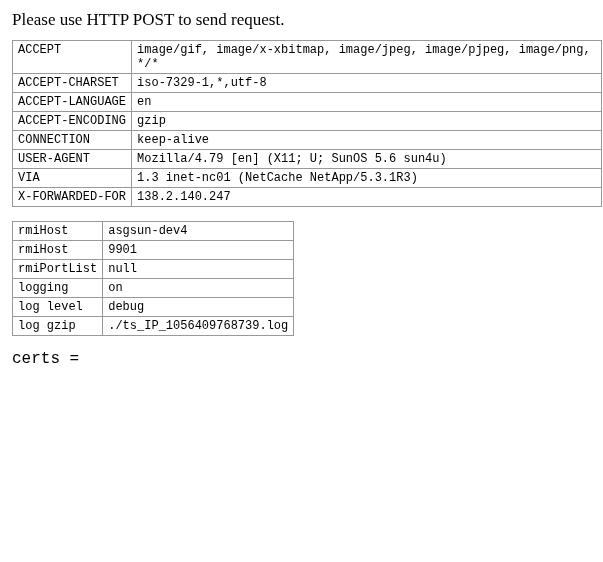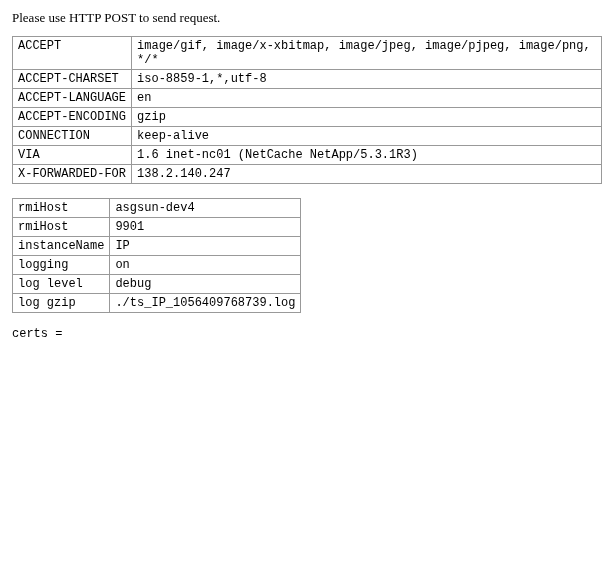--- a/index.html
+++ b/index.html
@@ -10,21 +10,21 @@
     body {
       background: #ffffff;
       font-family: 'Times New Roman', Times, serif;
       font-size: 13px;
       color: #000000;
       padding: 10px 12px;
       width: 603px;
     }
     .intro-text {
       margin-bottom: 10px;
-      font-size: 13px;
+      font-size: 17px;
     }
     table {
       border-collapse: collapse;
       font-size: 12px;
       font-family: 'Courier New', Courier, monospace;
     }
     table.main-table {
       width: 590px;
       border: 1px solid #999;
       margin-bottom: 14px;
@@ -47,75 +47,79 @@
     table.secondary-table td {
       border: 1px solid #999;
       padding: 2px 5px;
       vertical-align: top;
     }
     table.secondary-table td:first-child {
       white-space: nowrap;
     }
     .certs-line {
       font-family: 'Courier New', Courier, monospace;
-      font-size: 12px;
+      font-size: 16px;
       margin-top: 4px;
     }
   </style>
 </head>
 <body>
 
 <p class="intro-text">Please use HTTP POST to send request.</p>
 
 <table class="main-table">
   <tbody id="main-table-body">
       <tr>
         <td>ACCEPT</td>
         <td>image/gif, image/x-xbitmap, image/jpeg, image/pjpeg, image/png, */*</td>
       </tr>
       <tr>
         <td>ACCEPT-CHARSET</td>
-        <td>iso-8859-1,*,utf-8</td>
+        <td>iso-7329-1,*,utf-8</td>
       </tr>
       <tr>
         <td>ACCEPT-LANGUAGE</td>
         <td>en</td>
       </tr>
       <tr>
         <td>ACCEPT-ENCODING</td>
         <td>gzip</td>
       </tr>
       <tr>
         <td>CONNECTION</td>
         <td>keep-alive</td>
       </tr>
       <tr>
+        <td>USER-AGENT</td>
+        <td>Mozilla/4.79 [en] (X11; U; SunOS 5.6 sun4u)</td>
+      </tr>
+      <tr>
         <td>VIA</td>
-        <td>1.6 inet-nc01 (NetCache NetApp/5.3.1R3)</td>
+        <td>1.3 inet-nc01 (NetCache NetApp/5.3.1R3)</td>
       </tr>
       <tr>
         <td>X-FORWARDED-FOR</td>
         <td>138.2.140.247</td>
       </tr>
     </tbody>
 </table>
 
 <table class="secondary-table">
   <tbody id="secondary-table-body">
       <tr>
         <td>rmiHost</td>
         <td>asgsun-dev4</td>
       </tr>
       <tr>
         <td>rmiHost</td>
         <td>9901</td>
       </tr>
       <tr>
-        <td>instanceName</td>
-        <td>IP</td>
+        <td>rmiPortList</td>
+        <td>null</td>
       </tr>
       <tr>
         <td>logging</td>
         <td>on</td>
       </tr>
       <tr>
         <td>log level</td>
         <td>debug</td>
       </tr>
       <tr>

